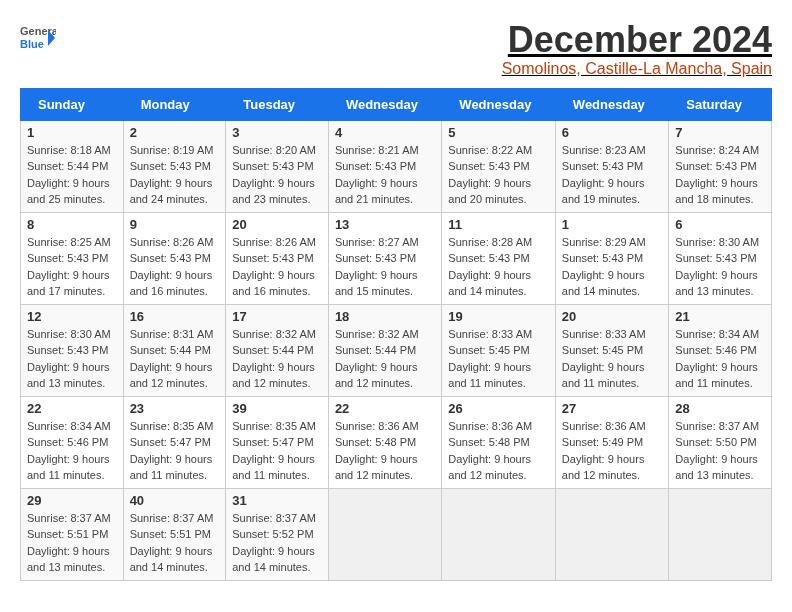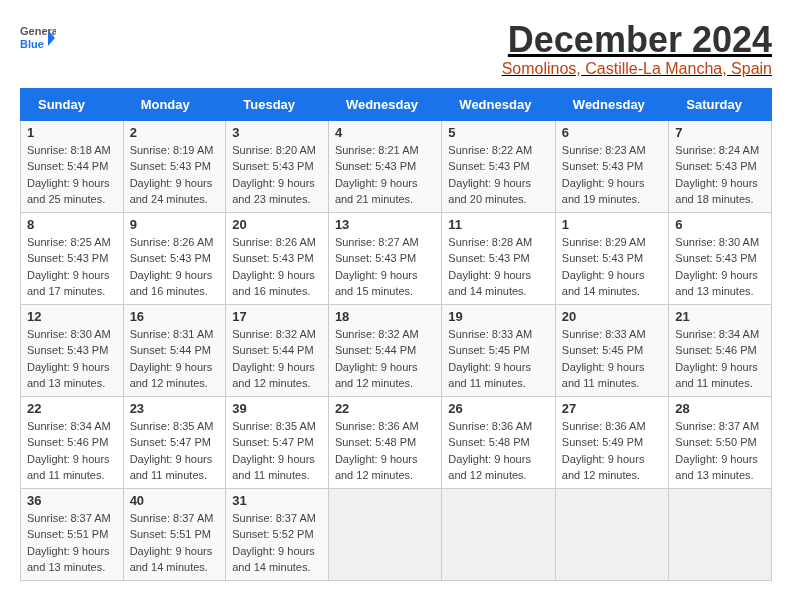--- a/index.html
+++ b/index.html
@@ -139,21 +139,21 @@
       <tr>
         <td><span class="day-num">22</span><span class="day-info">Sunrise: 8:34 AM<br>Sunset: 5:46 PM<br>Daylight: 9 hours<br>and 11 minutes.</span></td>
         <td><span class="day-num">23</span><span class="day-info">Sunrise: 8:35 AM<br>Sunset: 5:47 PM<br>Daylight: 9 hours<br>and 11 minutes.</span></td>
         <td><span class="day-num">39</span><span class="day-info">Sunrise: 8:35 AM<br>Sunset: 5:47 PM<br>Daylight: 9 hours<br>and 11 minutes.</span></td>
         <td><span class="day-num">22</span><span class="day-info">Sunrise: 8:36 AM<br>Sunset: 5:48 PM<br>Daylight: 9 hours<br>and 12 minutes.</span></td>
         <td><span class="day-num">26</span><span class="day-info">Sunrise: 8:36 AM<br>Sunset: 5:48 PM<br>Daylight: 9 hours<br>and 12 minutes.</span></td>
         <td><span class="day-num">27</span><span class="day-info">Sunrise: 8:36 AM<br>Sunset: 5:49 PM<br>Daylight: 9 hours<br>and 12 minutes.</span></td>
         <td><span class="day-num">28</span><span class="day-info">Sunrise: 8:37 AM<br>Sunset: 5:50 PM<br>Daylight: 9 hours<br>and 13 minutes.</span></td>
       </tr>
       <tr>
-        <td><span class="day-num">36</span><span class="day-info">Sunrise: 8:37 AM<br>Sunset: 5:51 PM<br>Daylight: 9 hours<br>and 13 minutes.</span></td>
+        <td><span class="day-num">29</span><span class="day-info">Sunrise: 8:37 AM<br>Sunset: 5:51 PM<br>Daylight: 9 hours<br>and 13 minutes.</span></td>
         <td><span class="day-num">40</span><span class="day-info">Sunrise: 8:37 AM<br>Sunset: 5:51 PM<br>Daylight: 9 hours<br>and 14 minutes.</span></td>
         <td><span class="day-num">31</span><span class="day-info">Sunrise: 8:37 AM<br>Sunset: 5:52 PM<br>Daylight: 9 hours<br>and 14 minutes.</span></td>
         <td class="empty-cell"></td>
         <td class="empty-cell"></td>
         <td class="empty-cell"></td>
         <td class="empty-cell"></td>
       </tr>
     </tbody>
 </table>
 

